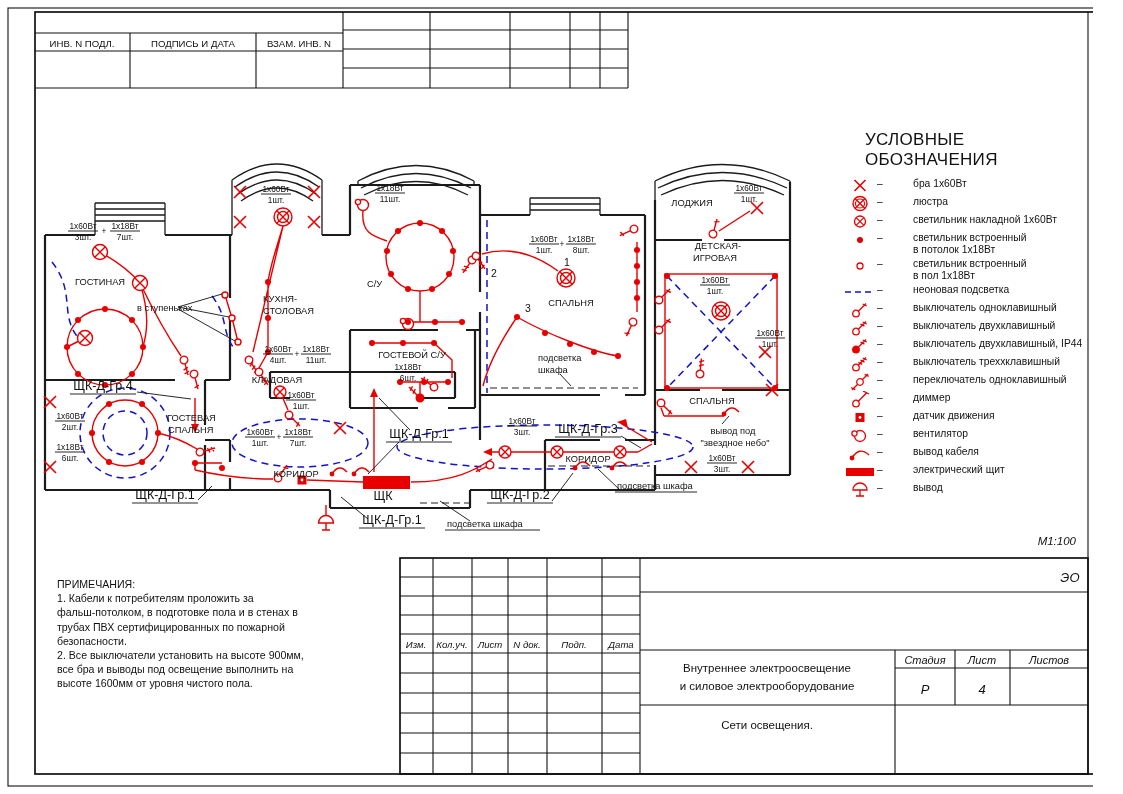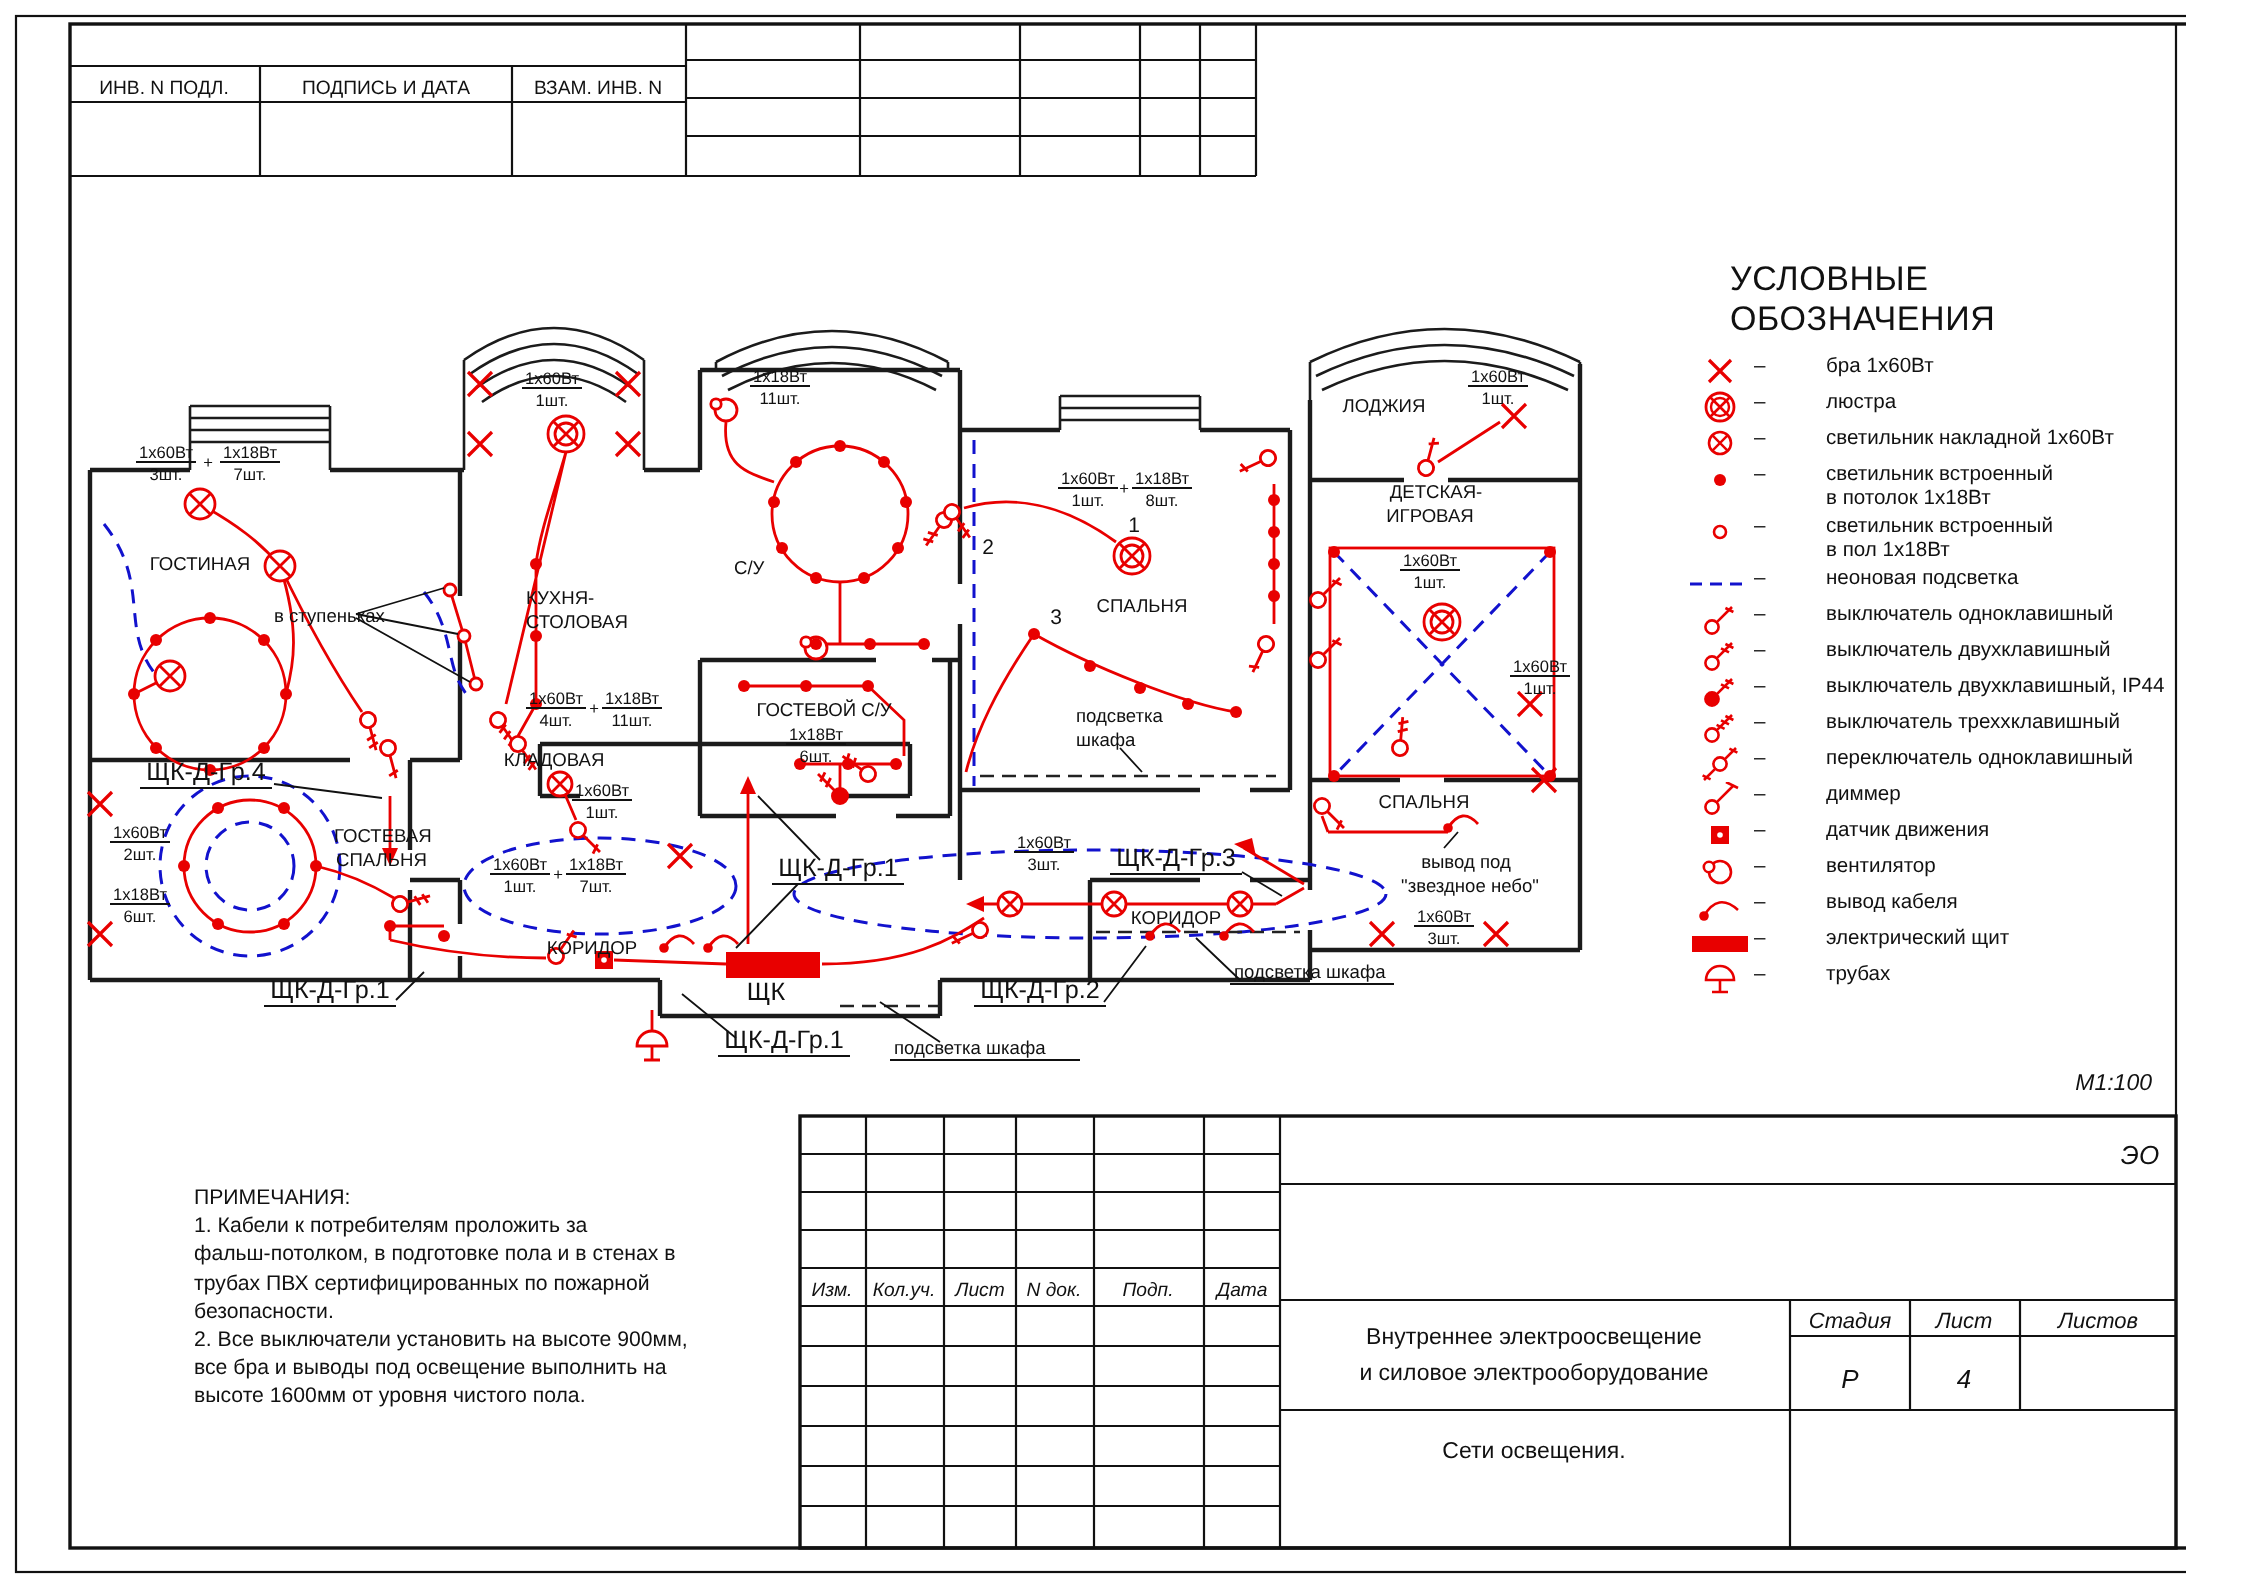--- a/index.html
+++ b/index.html
@@ -26,21 +26,21 @@
   .ln{stroke:#111;stroke-width:0.9;fill:none;}
   .rdot{fill:#e80000;}
   
   #legend{position:absolute;left:843px;top:130px;width:252px;color:#111;}
   #legend .lg-title{font-size:17px;margin:0 0 8px 22px;letter-spacing:.3px;}
   .lg-row{display:flex;align-items:flex-start;margin-bottom:3px;font-size:10.3px;line-height:1.12;}
   .lg-ic{flex:0 0 34px;height:15px;display:flex;align-items:center;justify-content:center;}
   .lg-dash{flex:0 0 12px;}
   .lg-tx{white-space:pre-line;margin-left:24px;}
   
-  #notes{position:absolute;left:57px;top:592px;width:348px;color:#111;font-size:10.6px;line-height:1.34;margin-left:40px;}
+  #notes{position:absolute;left:57px;top:577px;width:348px;color:#111;font-size:10.6px;line-height:1.34;}
   #notes .nt{white-space:pre-line;}
 </style>
 </head>
 <body>
 
 <div id="sheet">
 
 <svg width="1123" height="794" viewBox="0 0 1123 794">
   <defs>
     <g id="sBra">
@@ -640,21 +640,21 @@
   <div class="lg-row">
     <span class="lg-ic">
           <svg width="34" height="18" viewBox="-17 -10 34 18">
             <g stroke="#e80000" stroke-width="1.3" fill="none">
               <path d="M-7,-1 a7,7 0 0 1 14,0 Z"></path>
               <path d="M0,-1 V5 M-4,5 H4"></path>
             </g>
           </svg>
         </span>
     <span class="lg-dash">–</span>
-    <span class="lg-tx">трубах</span>
+    <span class="lg-tx">вывод</span>
   </div>
 </div>
 
 
 <div id="notes">
   <div>ПРИМЕЧАНИЯ:</div>
   <div class="nt">1. Кабели к потребителям проложить за
 фальш-потолком, в подготовке пола и в стенах в
 трубах ПВХ сертифицированных по пожарной
 безопасности.</div>

